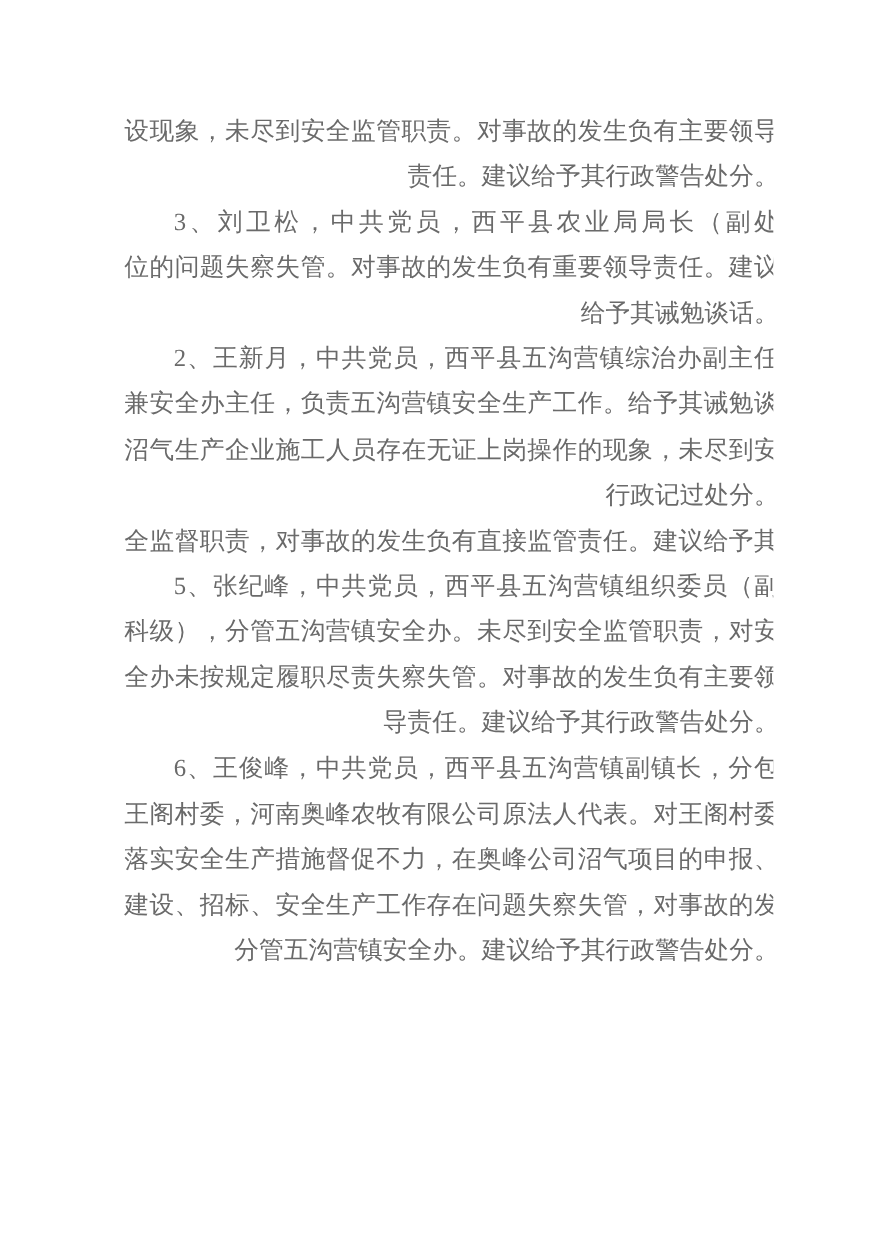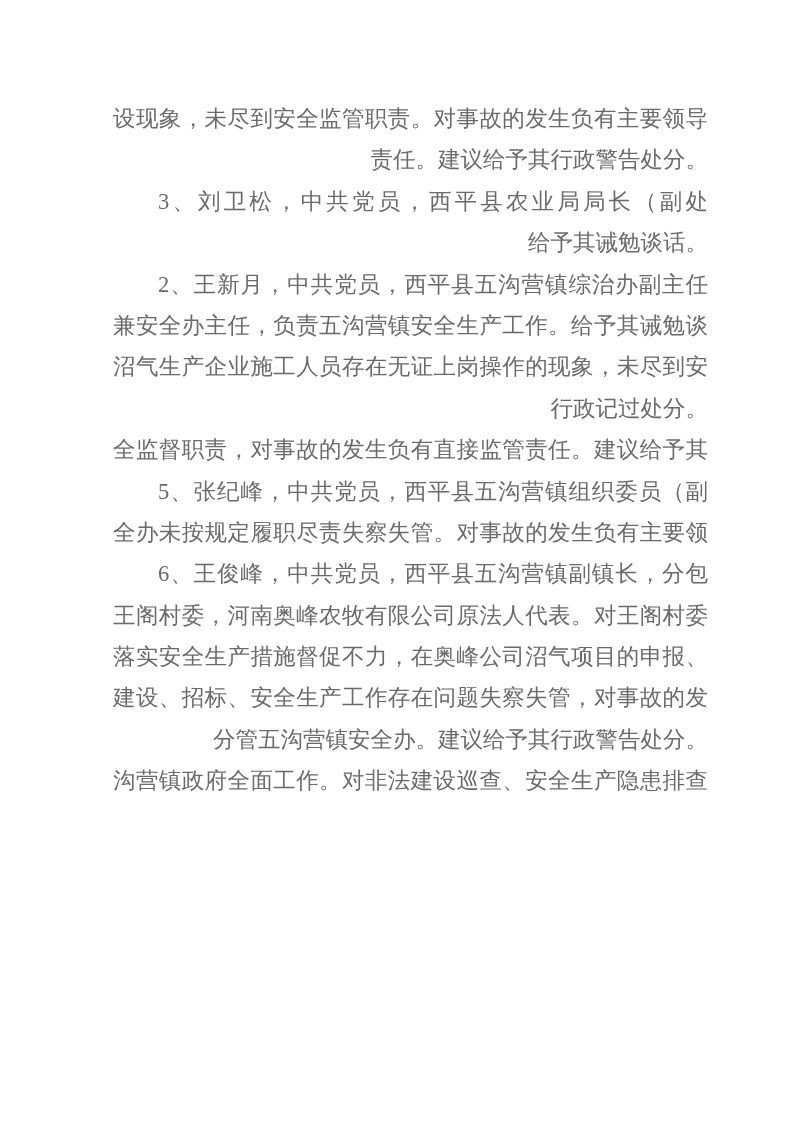--- a/index.html
+++ b/index.html
@@ -7,21 +7,20 @@
     padding: 0;
     background: #ffffff;
   }
   .page {
     position: relative;
     width: 703px;
     height: 1122px;
     background: #ffffff;
     overflow: hidden;
     font-family: "Liberation Serif", serif;
-    padding-left: 36px;
   }
   .content {
     position: absolute;
     left: 113px;
     top: 98px;
     width: 595px;
     font-size: 22.5px;
     line-height: 41.4px;
     color: #6a6a6a;
     font-weight: 400;
@@ -47,37 +46,39 @@
 <body>
 
 <div class="page" style="background: rgb(255, 255, 255);">
   <div class="content" id="document-content" style="color: rgb(106, 106, 106);">
       <div class="paragraph">
         <div class="line fill">设现象，未尽到安全监管职责。对事故的发生负有主要领导</div>
         <div class="line">责任。建议给予其行政警告处分。</div>
       </div>
       <div class="paragraph">
         <div class="line indent fill">3、刘卫松，中共党员，西平县农业局局长（副处级），</div>
+        <div class="line fill">位的问题失察失管。对事故的发生负有重要领导责任。建议</div>
         <div class="line">给予其诫勉谈话。</div>
       </div>
       <div class="paragraph">
         <div class="line indent fill">2、王新月，中共党员，西平县五沟营镇综治办副主任</div>
         <div class="line fill">兼安全办主任，负责五沟营镇安全生产工作。给予其诫勉谈话</div>
         <div class="line fill">沼气生产企业施工人员存在无证上岗操作的现象，未尽到安</div>
         <div class="line">行政记过处分。</div>
         <div class="line fill">全监督职责，对事故的发生负有直接监管责任。建议给予其</div>
       </div>
       <div class="paragraph">
         <div class="line indent fill">5、张纪峰，中共党员，西平县五沟营镇组织委员（副</div>
+        <div class="line fill">科级），分管五沟营镇安全办。未尽到安全监管职责，对安</div>
         <div class="line fill">全办未按规定履职尽责失察失管。对事故的发生负有主要领</div>
+        <div class="line">导责任。建议给予其行政警告处分。</div>
       </div>
       <div class="paragraph">
         <div class="line indent fill">6、王俊峰，中共党员，西平县五沟营镇副镇长，分包</div>
         <div class="line fill">王阁村委，河南奥峰农牧有限公司原法人代表。对王阁村委</div>
         <div class="line fill">落实安全生产措施督促不力，在奥峰公司沼气项目的申报、</div>
         <div class="line fill">建设、招标、安全生产工作存在问题失察失管，对事故的发</div>
         <div class="line">分管五沟营镇安全办。建议给予其行政警告处分。</div>
       </div>
       <div class="paragraph">
-        <div class="line fill">沟营镇政府全面工作。对非法建设巡查、安全生产隐患排查</div>
       </div>
     </div>
 </div>
 
 </body></html>

